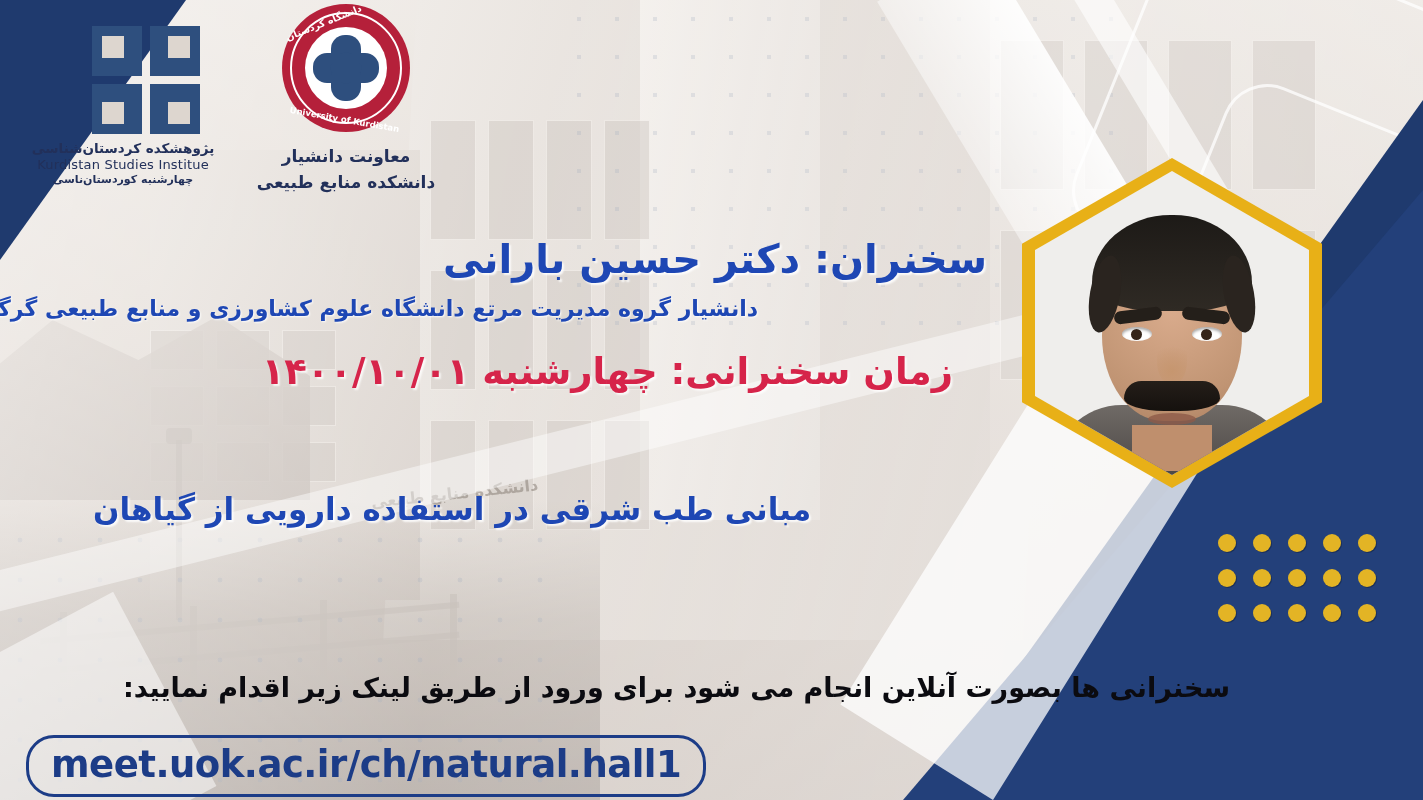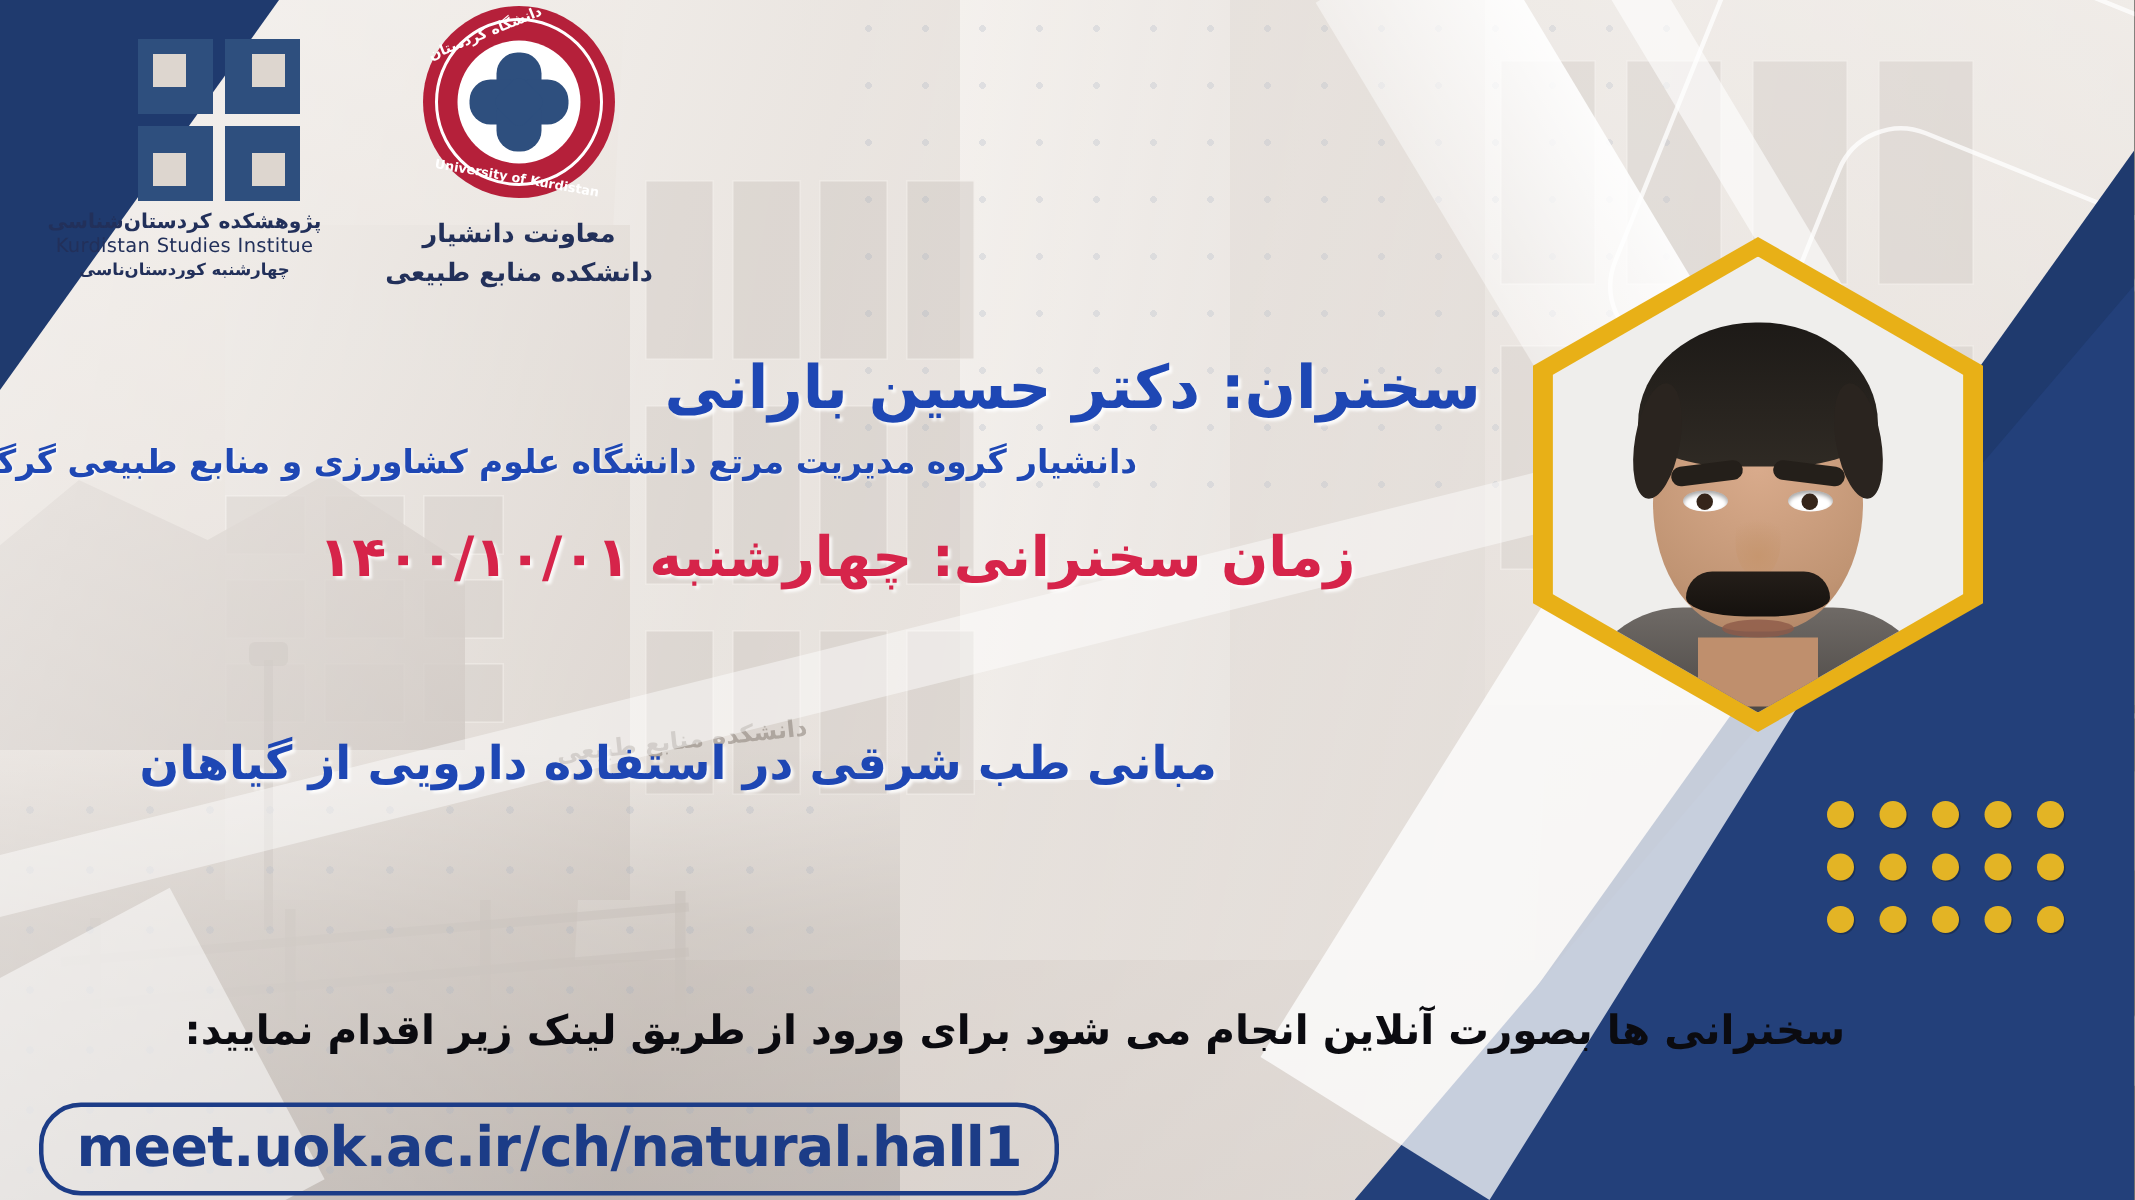--- a/index.html
+++ b/index.html
@@ -181,21 +181,21 @@
 
   
   .speaker{position:absolute;right:420px;top:236px;width:560px;text-align:left;
     direction:rtl;font-size:40px;font-weight:bold;color:#1e47b4;
     text-shadow:2px 2px 2px rgba(255,255,255,.85);white-space:nowrap;}
   .speaker-aff{position:absolute;right:412px;top:296px;width:1040px;text-align:left;
     direction:rtl;font-size:22px;font-weight:bold;color:#1e47b4;
     text-shadow:1px 1px 2px rgba(255,255,255,.9);white-space:nowrap;}
 
   .timewrap{position:absolute;right:470px;top:352px;width:790px;
-    direction:rtl;text-align:center;color:#d6244a;font-weight:bold;
+    direction:rtl;text-align:right;color:#d6244a;font-weight:bold;
     text-shadow:2px 2px 2px rgba(255,255,255,.8);}
   .timewrap .t1{font-size:37px;line-height:1.1;white-space:nowrap;}
   .timewrap .t2{font-size:37px;line-height:1.15;white-space:nowrap;}
 
   .topicwrap{position:absolute;right:430px;top:490px;width:900px;
     direction:rtl;text-align:left;color:#1e47b4;font-weight:bold;
     text-shadow:2px 2px 2px rgba(255,255,255,.85);}
   .topicwrap .p1{font-size:33px;line-height:1.15;white-space:nowrap;}
   .topicwrap .p2{font-size:31px;line-height:1.25;white-space:nowrap;}
 

